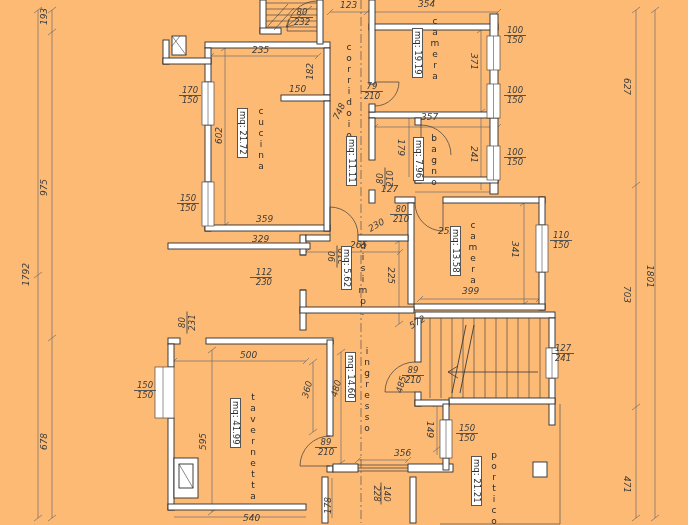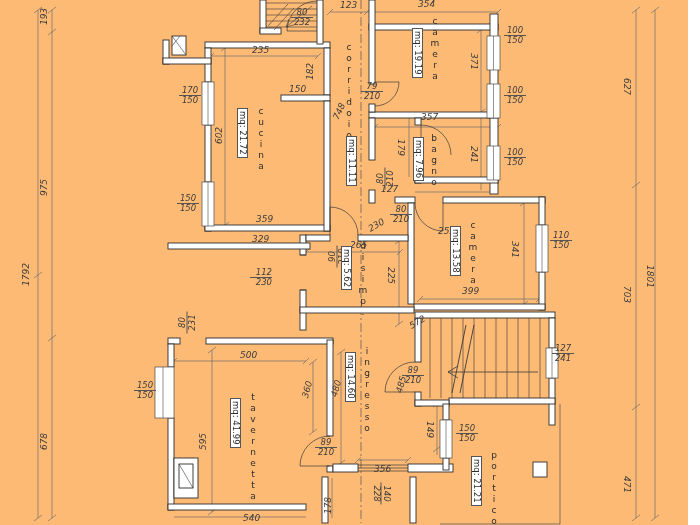--- a/index.html
+++ b/index.html
@@ -203,21 +203,21 @@
 <div class="lbl dim r90" style="left:465px;top:150px;">241</div>
 <div class="lbl dim" style="left:350px;top:241px;">265</div>
 <div class="lbl dim r90" style="left:382px;top:271px;">225</div>
 <div class="lbl dim rd30" style="left:368px;top:221px;">230</div>
 <div class="lbl dim" style="left:381px;top:185px;">127</div>
 <div class="lbl dim r90" style="left:506px;top:245px;">341</div>
 <div class="lbl dim" style="left:462px;top:287px;">399</div>
 <div class="lbl dim rd30" style="left:409px;top:318px;">572</div>
 <div class="lbl dim rd75" style="left:393px;top:380px;">485</div>
 <div class="lbl dim r90" style="left:421px;top:425px;">149</div>
-<div class="lbl dim" style="left:374px;top:449px;margin-top:16px;">356</div>
+<div class="lbl dim" style="left:394px;top:449px;">356</div>
 <div class="lbl dim" style="left:240px;top:351px;">500</div>
 <div class="lbl dim rd75" style="left:299px;top:385px;">360</div>
 <div class="lbl dim rd75" style="left:328px;top:384px;">480</div>
 <div class="lbl dim rm90" style="left:195px;top:437px;">595</div>
 <div class="lbl dim" style="left:243px;top:514px;">540</div>
 <div class="lbl dim rm90" style="left:320px;top:501px;">178</div>
 
 <div class="lbl frac" style="left:179px;top:86px;">
   <div>170</div>
   <div class="den">150</div>

